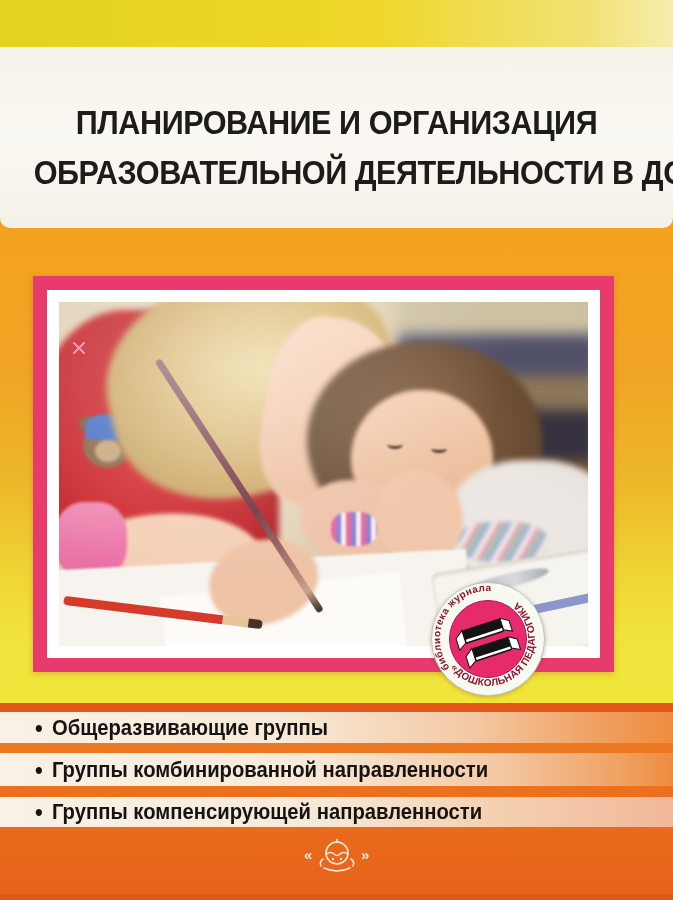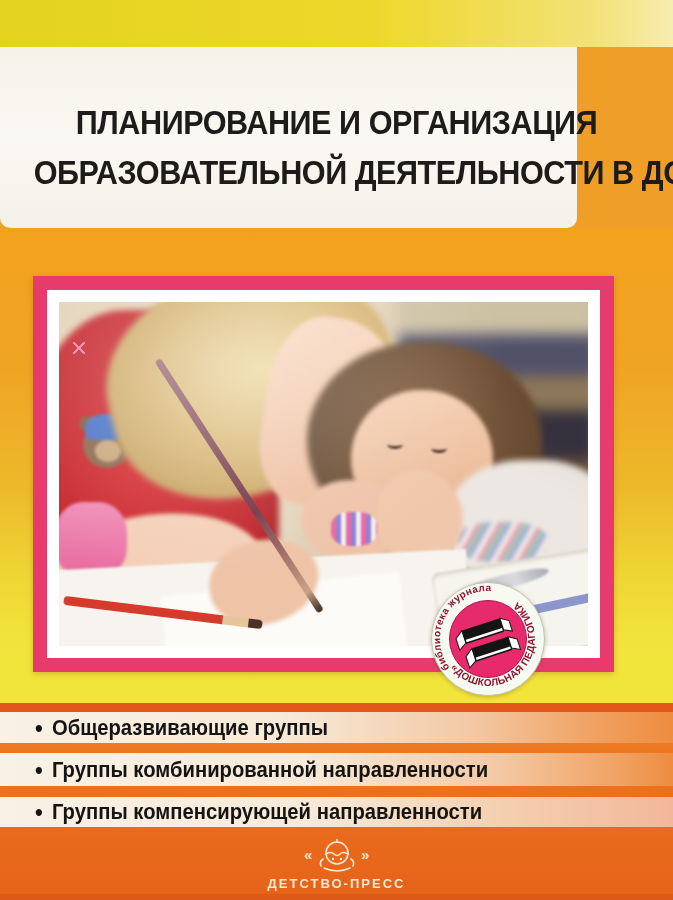--- a/index.html
+++ b/index.html
@@ -11,21 +11,21 @@
   .top-band{position:absolute;left:0;top:0;width:673px;height:47px;
     background:linear-gradient(90deg,#e3d31f 0%,#eed72a 55%,#f2e276 88%,#f6edaf 100%);}
   
   .fgos-badge{position:absolute;left:549px;top:0;width:86px;height:80px;
     background:#fdfdfa;border-radius:0 0 15px 15px;z-index:6;
     box-shadow:0 1px 3px rgba(120,90,20,.35);text-align:center;padding-top:7px;box-sizing:border-box;}
   .fgos-small{font-size:6.5px;font-weight:bold;color:#c4242b;letter-spacing:.2px;line-height:8px;}
   .fgos-big{font-size:23px;font-weight:bold;color:#c4242b;letter-spacing:.5px;line-height:26px;transform:scaleX(1.05);}
   .fgos-book{margin-top:1px;}
   
-  .title-panel{position:absolute;left:0;top:47px;width:577px;height:181px;
+  .title-panel{position:absolute;left:0;top:47px;width:673px;height:181px;
     background:linear-gradient(180deg,#f5f2ea 0%,#faf8f2 50%,#f4f1e9 100%);
     border-radius:0 0 10px 10px;z-index:2;}
   .title-text{position:absolute;left:0;top:50px;width:673px;text-align:center;
     color:#1d1c1a;font-weight:bold;font-size:34px;line-height:50px;letter-spacing:-.5px;
     transform:scaleX(.9);transform-origin:50% 50%;white-space:nowrap;}
   
   .mid-bg{position:absolute;left:0;top:228px;width:673px;height:475px;
     background:linear-gradient(180deg,#f3a21e 0%,#f0a424 30%,#edb92b 55%,#efd434 72%,#f1e33b 86%,#f1e53c 100%);}
   
   .photo-frame{position:absolute;left:33px;top:276px;width:581px;height:396px;box-sizing:border-box;
@@ -256,17 +256,16 @@
         <path d="M43,4 l0,-2.5"></path>
         <path d="M29,21 q-4,3 -2,7"></path>
         <path d="M57,21 q4,3 2,7"></path>
         <path d="M30,30 q13,6 26,0"></path>
       </g>
       <circle cx="39" cy="21" r="1.2" fill="#f7ead6"></circle>
       <circle cx="47" cy="21" r="1.2" fill="#f7ead6"></circle>
       <text x="10" y="22" font-size="15" font-weight="bold" fill="#f7ead6" font-family="Liberation Sans, sans-serif">«</text>
       <text x="67" y="22" font-size="15" font-weight="bold" fill="#f7ead6" font-family="Liberation Sans, sans-serif">»</text>
     </svg>
-    <div class="pub-name">ДЕТСТВО-ПРЕСС</div>
   </div>
 
   <div class="bottom-edge"></div>
 </div>
 
 </body></html>

